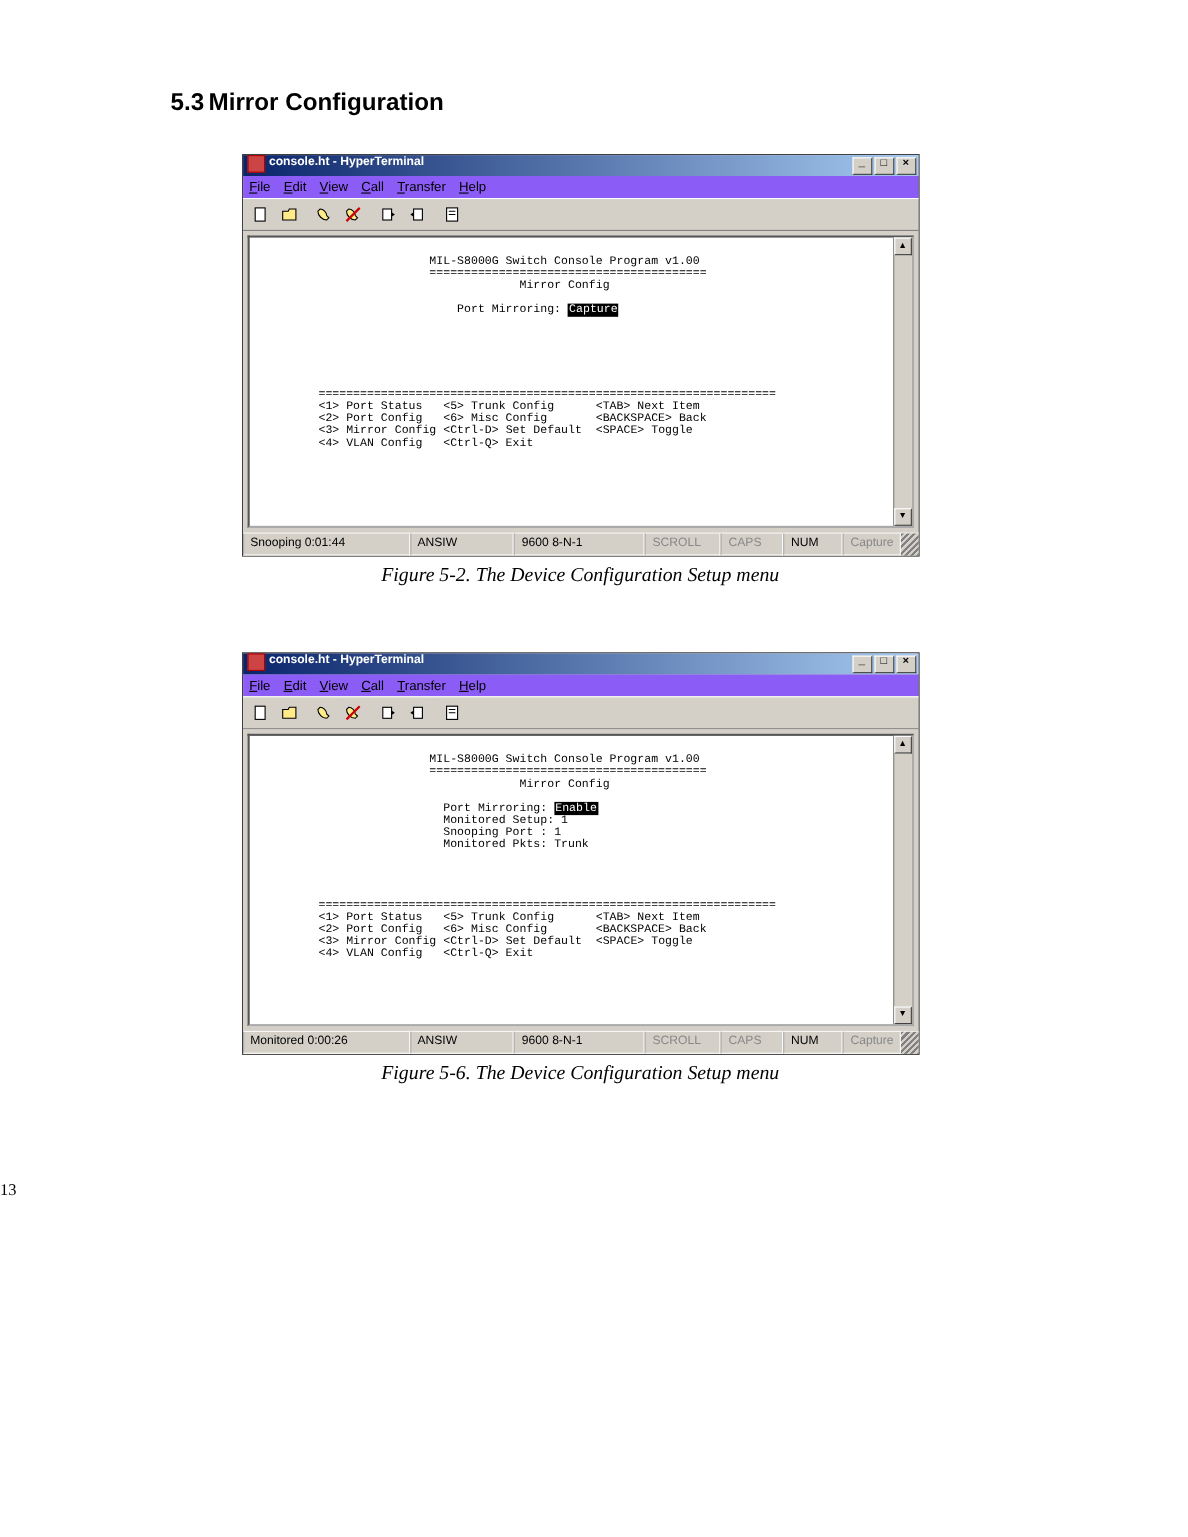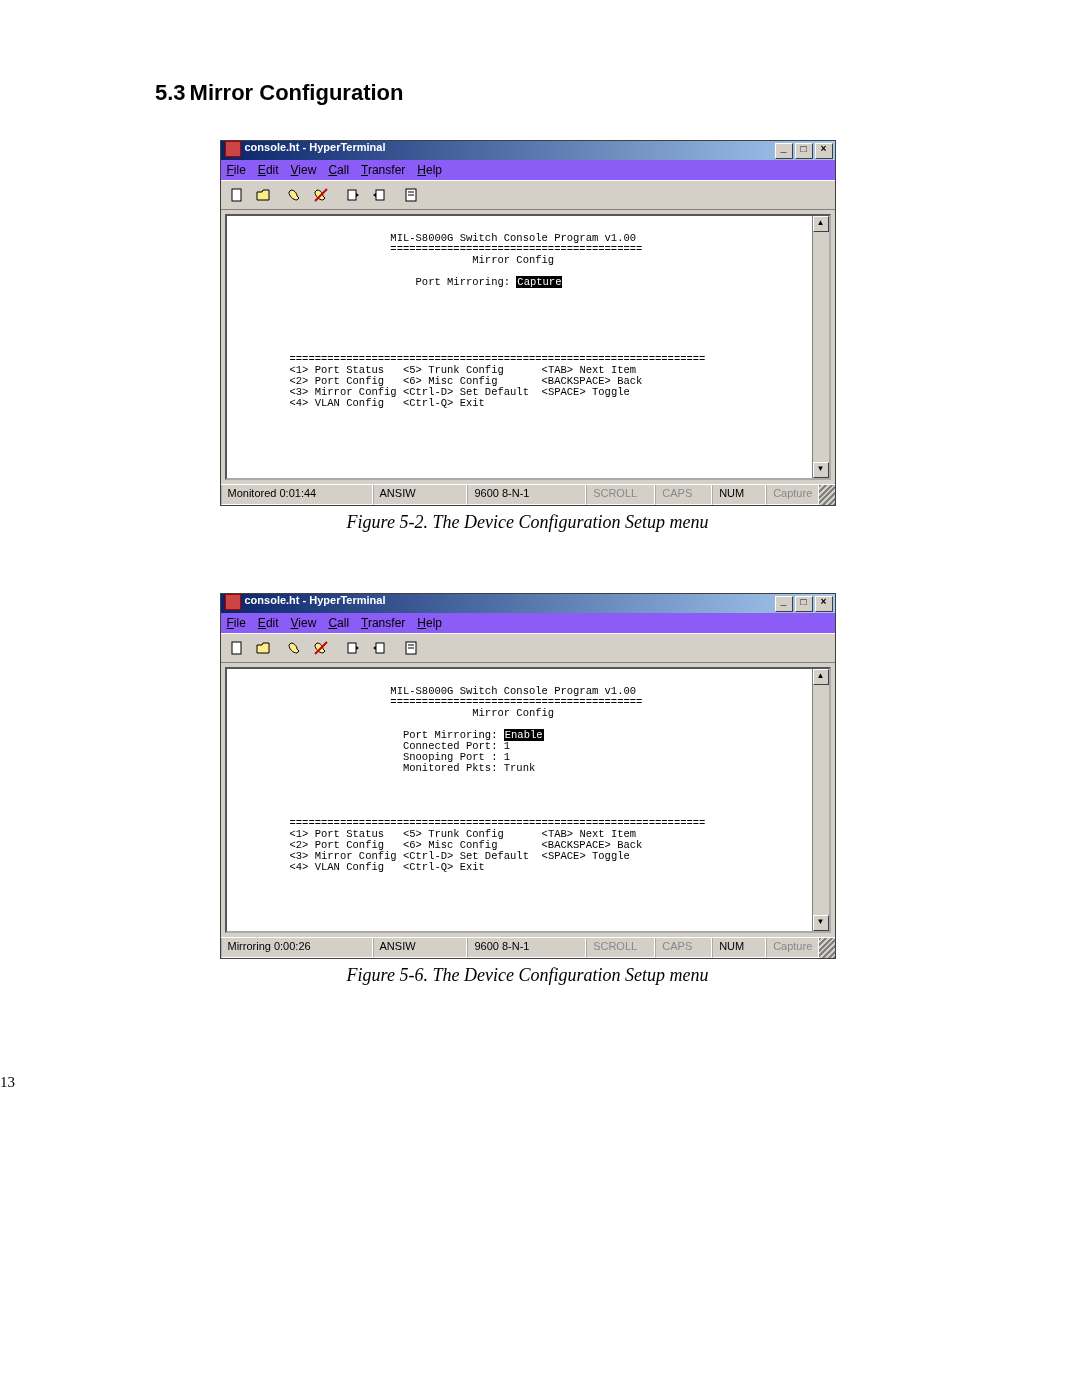--- a/index.html
+++ b/index.html
@@ -245,21 +245,21 @@
           <span>&lt;3&gt; Mirror Config</span> <span>&lt;Ctrl-D&gt; Set Default</span>  <span>&lt;SPACE&gt; Toggle</span>
           <span>&lt;4&gt; VLAN Config</span>   <span>&lt;Ctrl-Q&gt; Exit</span>
 </pre>
         <div class="vscroll">
           <div class="up">▲</div>
           <div class="down">▼</div>
         </div>
       </div>
     </div>
     <div class="statusbar">
-      <div class="status-cell" style="width:145px">Monitored 0:01:44</div>
+      <div class="status-cell" style="width:145px">Snooping 0:01:44</div>
       <div class="status-cell" style="width:85px">ANSIW</div>
       <div class="status-cell" style="width:110px">9600 8-N-1</div>
       <div class="status-cell dim" style="width:58px">SCROLL</div>
       <div class="status-cell dim" style="width:45px">CAPS</div>
       <div class="status-cell" style="width:42px">NUM</div>
       <div class="status-cell dim" style="flex:1">Capture</div>
       <div class="resize-grip"></div>
     </div>
   </div>
   <div class="fig-caption">Figure 5-2. The Device Configuration Setup menu</div>
@@ -332,41 +332,41 @@
           </div>
       </div>
     </div>
     <div class="terminal-wrap">
       <div class="terminal-area">
 <pre class="terminal-pre">                          <span>MIL-S8000G Switch Console Program v1.00</span>
                           <span>========================================</span>
                                        <span>Mirror Config</span>
 
                             <span>Port Mirroring:</span> <span class="highlight">Enable</span>
-                            <span>Connected Port:</span> <span>1</span>
+                            <span>Monitored Setup:</span> <span>1</span>
                             <span>Snooping Port :</span> <span>1</span>
                             <span>Monitored Pkts:</span> <span>Trunk</span>
 
 
 
 
           <span>==================================================================</span>
           <span>&lt;1&gt; Port Status</span>   <span>&lt;5&gt; Trunk Config</span>      <span>&lt;TAB&gt; Next Item</span>
           <span>&lt;2&gt; Port Config</span>   <span>&lt;6&gt; Misc Config</span>       <span>&lt;BACKSPACE&gt; Back</span>
           <span>&lt;3&gt; Mirror Config</span> <span>&lt;Ctrl-D&gt; Set Default</span>  <span>&lt;SPACE&gt; Toggle</span>
           <span>&lt;4&gt; VLAN Config</span>   <span>&lt;Ctrl-Q&gt; Exit</span>
 </pre>
         <div class="vscroll">
           <div class="up">▲</div>
           <div class="down">▼</div>
         </div>
       </div>
     </div>
     <div class="statusbar">
-      <div class="status-cell" style="width:145px">Mirroring 0:00:26</div>
+      <div class="status-cell" style="width:145px">Monitored 0:00:26</div>
       <div class="status-cell" style="width:85px">ANSIW</div>
       <div class="status-cell" style="width:110px">9600 8-N-1</div>
       <div class="status-cell dim" style="width:58px">SCROLL</div>
       <div class="status-cell dim" style="width:45px">CAPS</div>
       <div class="status-cell" style="width:42px">NUM</div>
       <div class="status-cell dim" style="flex:1">Capture</div>
       <div class="resize-grip"></div>
     </div>
   </div>
   <div class="fig-caption fig-caption-2">Figure 5-6. The Device Configuration Setup menu</div>

